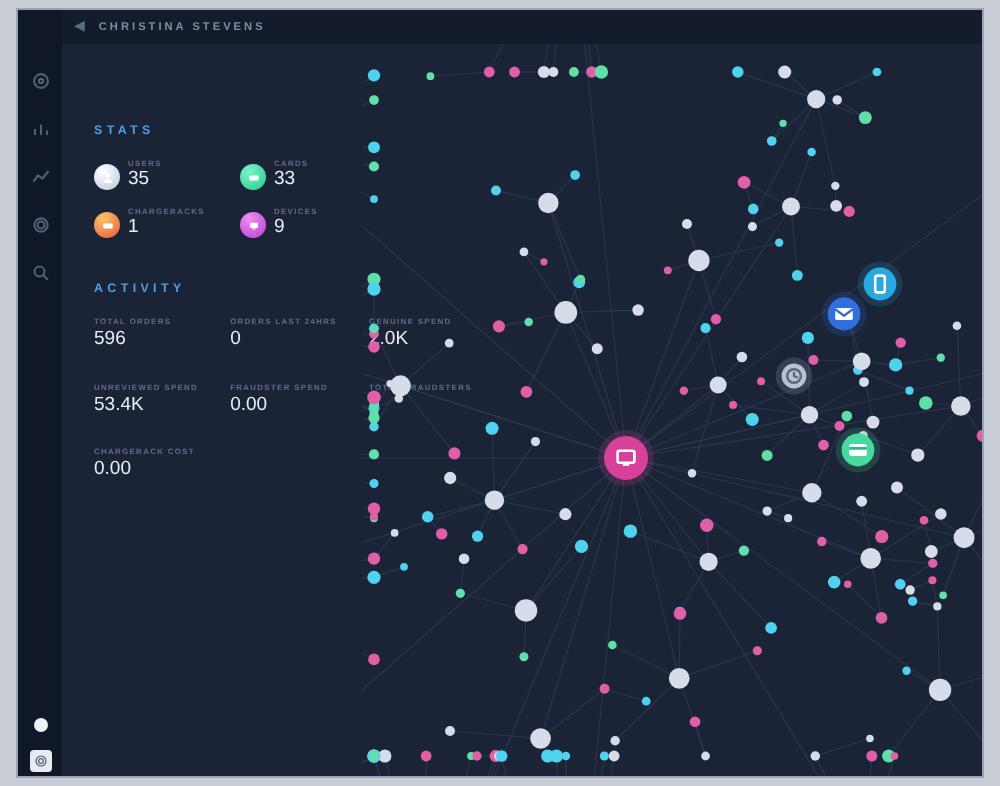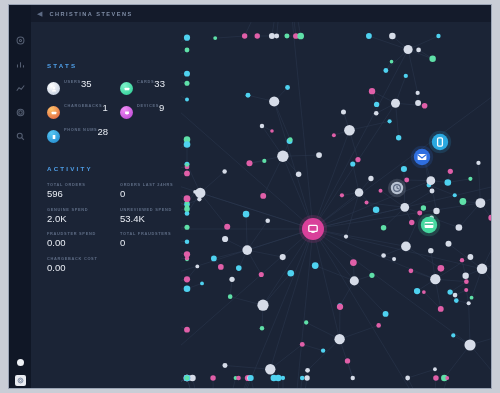--- a/index.html
+++ b/index.html
@@ -89,30 +89,30 @@
     margin-bottom: 22px;
   }
   .stat { display: flex; align-items: flex-start; }
   .stat-ico {
     width: 13px; height: 13px; border-radius: 50%;
     flex: 0 0 13px; margin-right: 4px; margin-top: 3px;
     display: flex; align-items: center; justify-content: center;
   }
   .stat-ico svg { width: 6px; height: 6px; }
   .stat-ico svg * { fill: #ffffff; stroke: none; }
-  .stat-txt { display: flex; flex-direction: row; }
+  .stat-txt { display: flex; flex-direction: column; }
   .stat-lab {
     color: #5f6d86; font-size: 3.9px; letter-spacing: .7px;
     font-weight: bold; margin-bottom: 1px; white-space: nowrap;
   }
   .stat-val { color: #e9edf4; font-size: 9.5px; line-height: 1; }
   
   #act-grid {
-    display: grid; grid-template-columns: 1fr 1fr;
-    row-gap: 8px; column-gap: 6px;
+    display: grid; grid-template-columns: 1fr 1fr 1fr;
+    row-gap: 8px; column-gap: 6px; gap: 16px;
   }
   .act-lab {
     color: #5f6d86; font-size: 3.9px; letter-spacing: .7px;
     font-weight: bold; margin-bottom: 2px; white-space: nowrap;
   }
   .act-val { color: #e9edf4; font-size: 9.5px; line-height: 1; }
   
   #graph { position: absolute; left: 150px; top: 0; width: 328px; height: 368px; }
   #graph svg { width: 100%; height: 100%; display: block; }
 </style>
@@ -237,32 +237,20 @@
                 <rect x="2.2" y="2.8" width="7.6" height="5.2" rx=".6"></rect>
                 <rect x="4.4" y="8.4" width="3.2" height="1"></rect>
               </svg>
           </span>
           <span class="stat-txt">
             <span class="stat-lab">DEVICES</span>
             <span class="stat-val">9</span>
           </span>
         </div>
 
-        <div class="stat">
-          <span class="stat-ico" style="background:radial-gradient(circle at 35% 25%, #56c6f2, #1d85cc)">
-            <svg viewBox="0 0 12 12">
-                <rect x="3.4" y="1.8" width="5.2" height="8.4" rx="1"></rect>
-                <rect x="4.5" y="9" width="3" height=".7" fill="#1d85cc"></rect>
-              </svg>
-          </span>
-          <span class="stat-txt">
-            <span class="stat-lab">PHONE NUMS</span>
-            <span class="stat-val">28</span>
-          </span>
-        </div>
 
       </div>
 
       <div class="section-head">ACTIVITY</div>
 
       <div id="act-grid">
         <div>
           <div class="act-lab">TOTAL ORDERS</div>
           <div class="act-val">596</div>
         </div>

